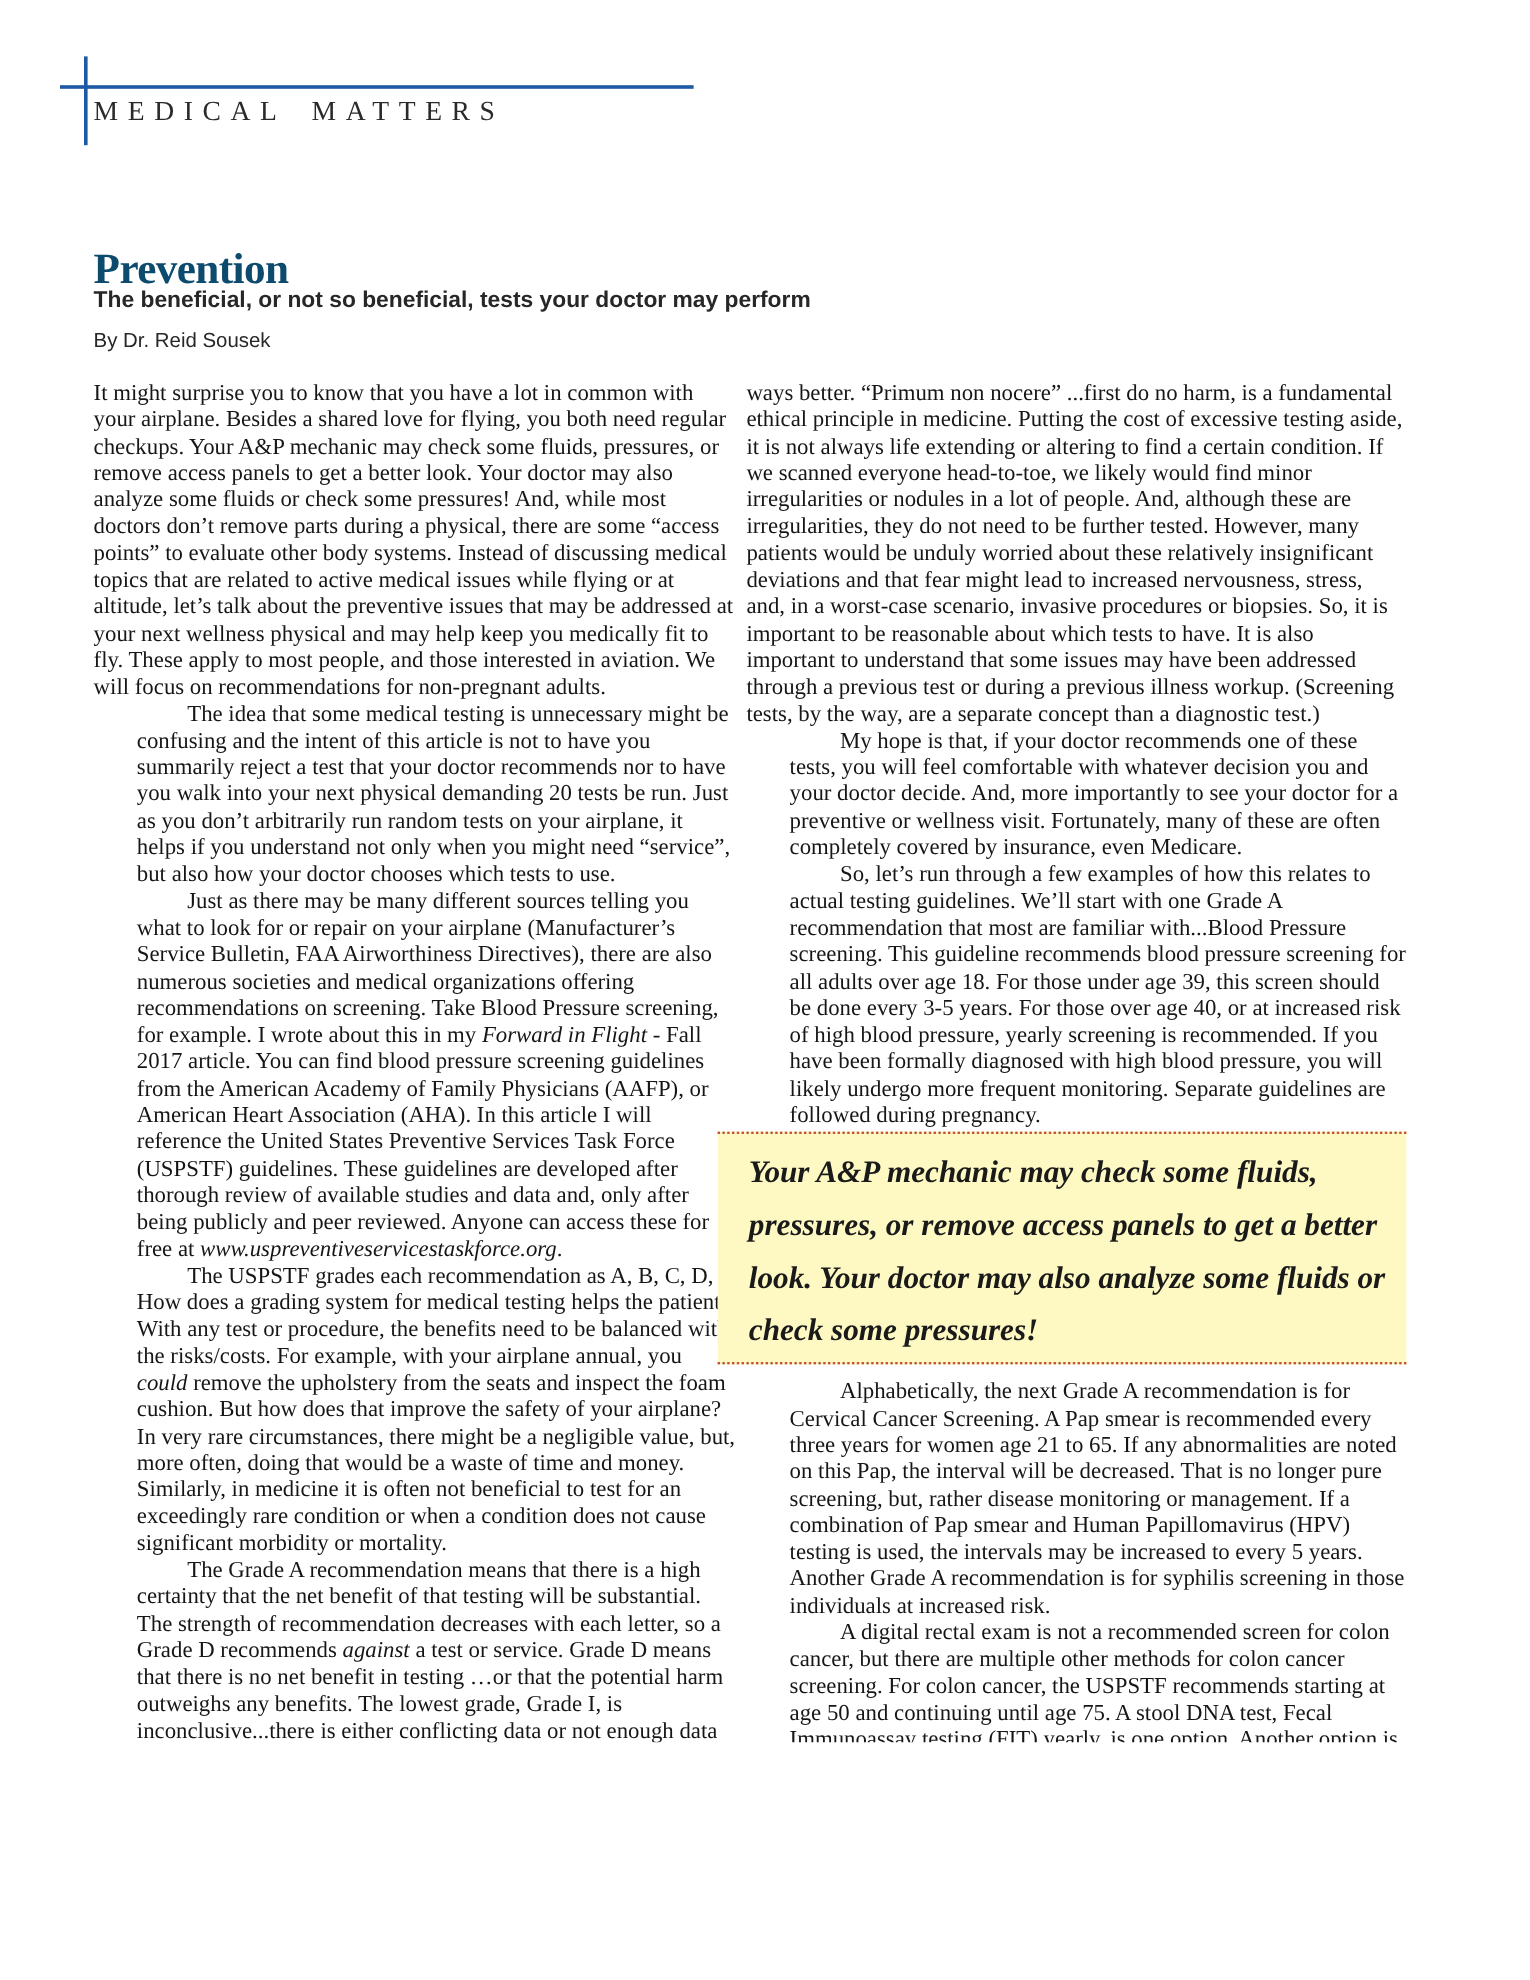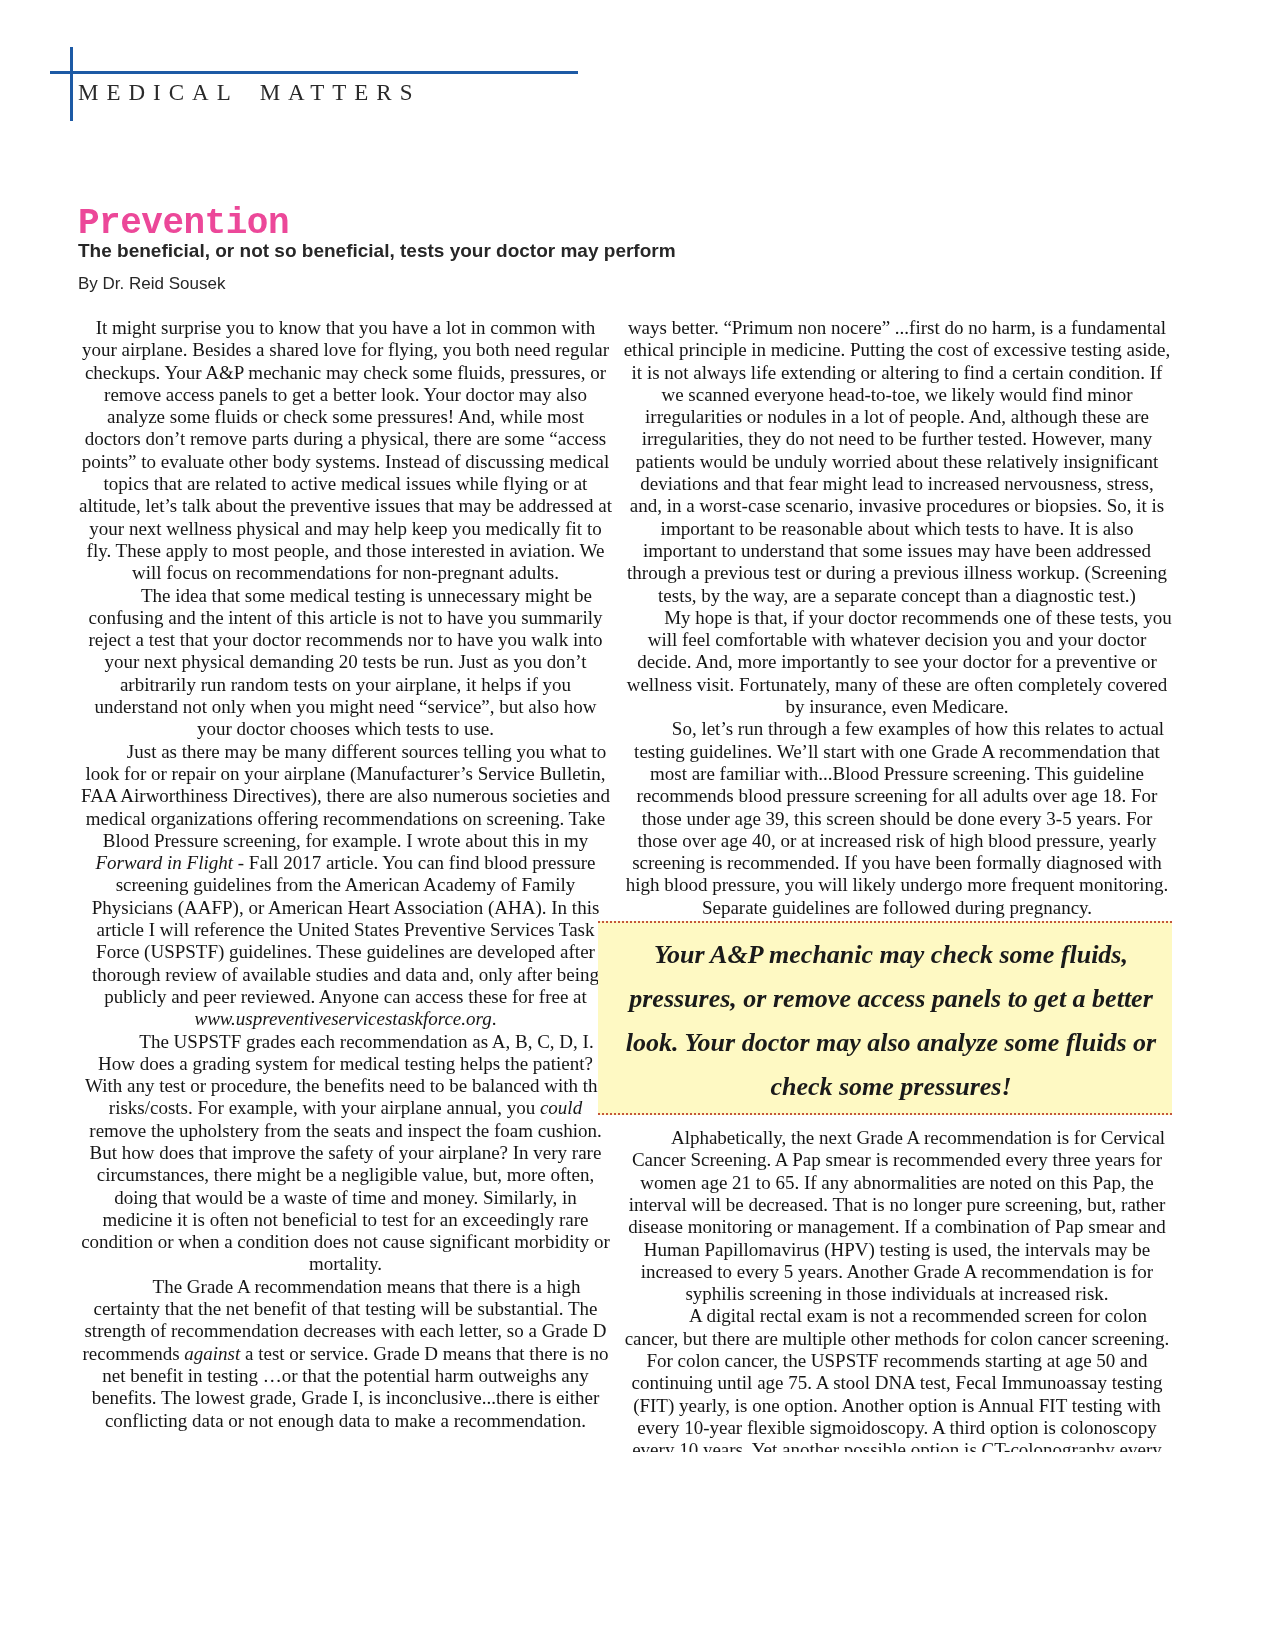--- a/index.html
+++ b/index.html
@@ -11,43 +11,43 @@
   
   .rule-h { position:absolute; left:50px; top:71px; width:528px; height:3px; background:#1d5aa5; }
   .rule-v { position:absolute; left:70px; top:47px; width:3px; height:74px; background:#1d5aa5; }
   .section-label {
     position:absolute; left:78px; top:80px;
     font-family:"Liberation Serif", serif; font-size:23px; color:#2a2a2a;
     letter-spacing:8px; word-spacing:8px; white-space:nowrap;
   }
   .title {
     position:absolute; left:78px; top:179px;
-    font-family:Liberation Mono, monospace; font-weight:bold; font-size:36px;
-    color:#ec4899; letter-spacing:-0.5px;
+    font-family:Liberation Serif, serif; font-weight:bold; font-size:36px;
+    color:#0c4a6e; letter-spacing:-0.5px;
   }
   .subtitle {
     position:absolute; left:78px; top:224px;
     font-family:"Liberation Sans", sans-serif; font-weight:bold; font-size:19px;
     color:#272727; white-space:nowrap;
   }
   .byline {
     position:absolute; left:78px; top:274px;
     font-family:"Liberation Sans", sans-serif; font-weight:normal; font-size:17px;
     color:#272727;
   }
   
   .bodycol {
     position:absolute; top:317px;
     font-size:19px; line-height:22.3px; text-align:left;
     hyphens:auto; -webkit-hyphens:auto;
   }
   .col-left  { left:78px;  width:535px; }
   .col-right { left:622px; width:550px; }
-  .bodycol p { margin:0; padding:0;text-align:center; }
-  .bodycol p.indent { text-indent:42px; }
+  .bodycol p { margin:0; padding:0; }
+  .bodycol p.indent { text-indent:42px;margin-left:36px; }
   .it { font-style:italic; }
   
   .pullquote {
     background:#fef9c3;
     border-top:2px dotted #c4553a;
     border-bottom:2px dotted #c4553a;
     margin:2px 0 12px -24px;
     padding:10px 14px 4px 26px;
   }
   .pullquote p {

